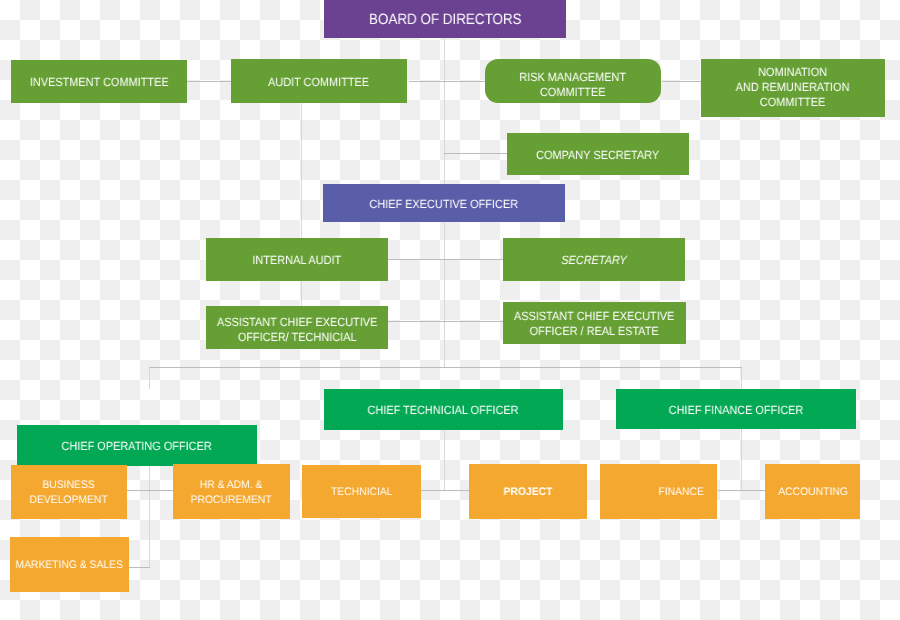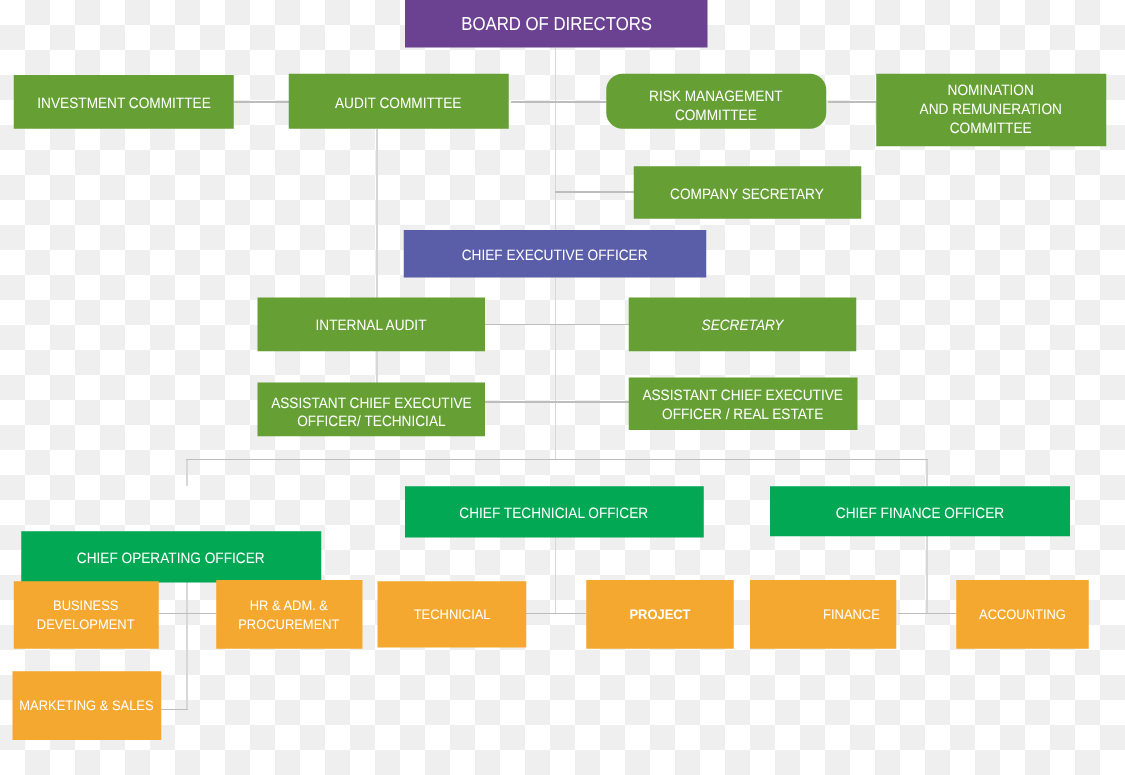--- a/index.html
+++ b/index.html
@@ -170,21 +170,21 @@
   </div>
 
   <div class="node orange fs11" style="left:469px;top:464px;width:118px;height:55px;font-weight:bold;">
     <span class="lbl">PROJECT</span>
   </div>
 
   <div class="node orange fs11" style="left:600px;top:464px;width:117px;height:55px;padding-left:46px;">
     <span class="lbl">FINANCE</span>
   </div>
 
-  <div class="node orange fs11" style="left:765px;top:464px;width:106px;height:55px;">
+  <div class="node orange fs11" style="left:765px;top:464px;width:95px;height:55px;">
     <span class="lbl">ACCOUNTING</span>
   </div>
 
   <div class="node orange fs11" style="left:10px;top:537px;width:119px;height:55px;">
     <span class="lbl">MARKETING &amp; SALES</span>
   </div>
 
 </div>
 
 </body></html>

